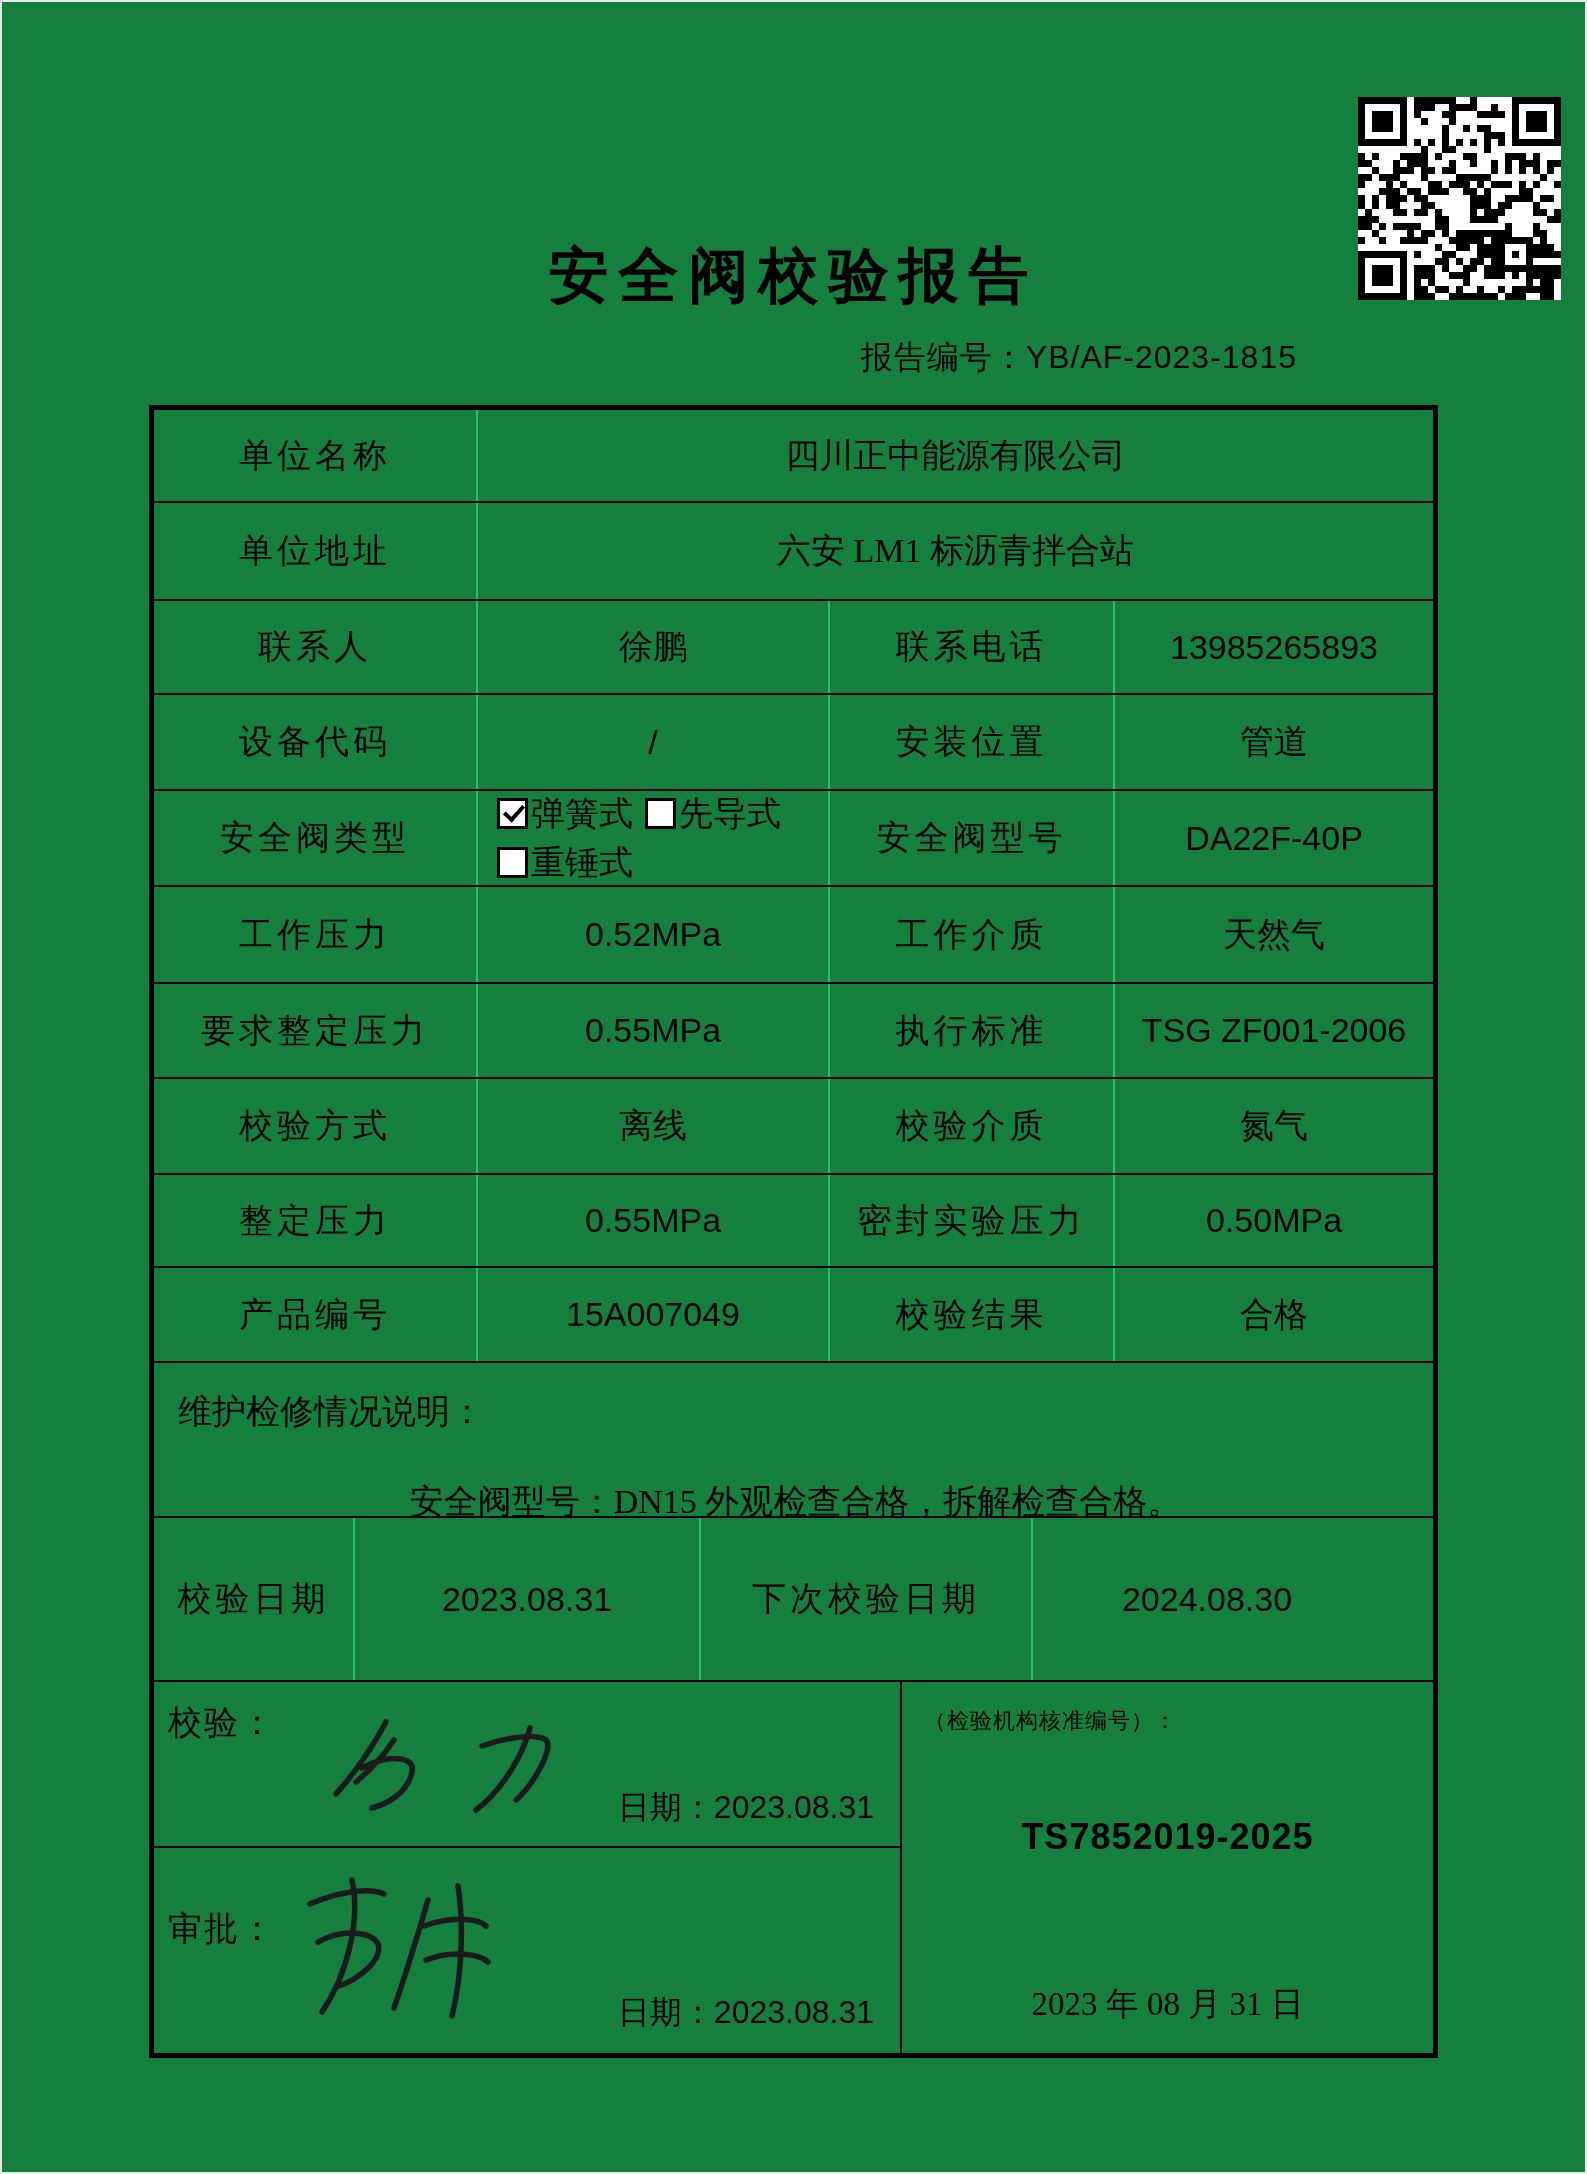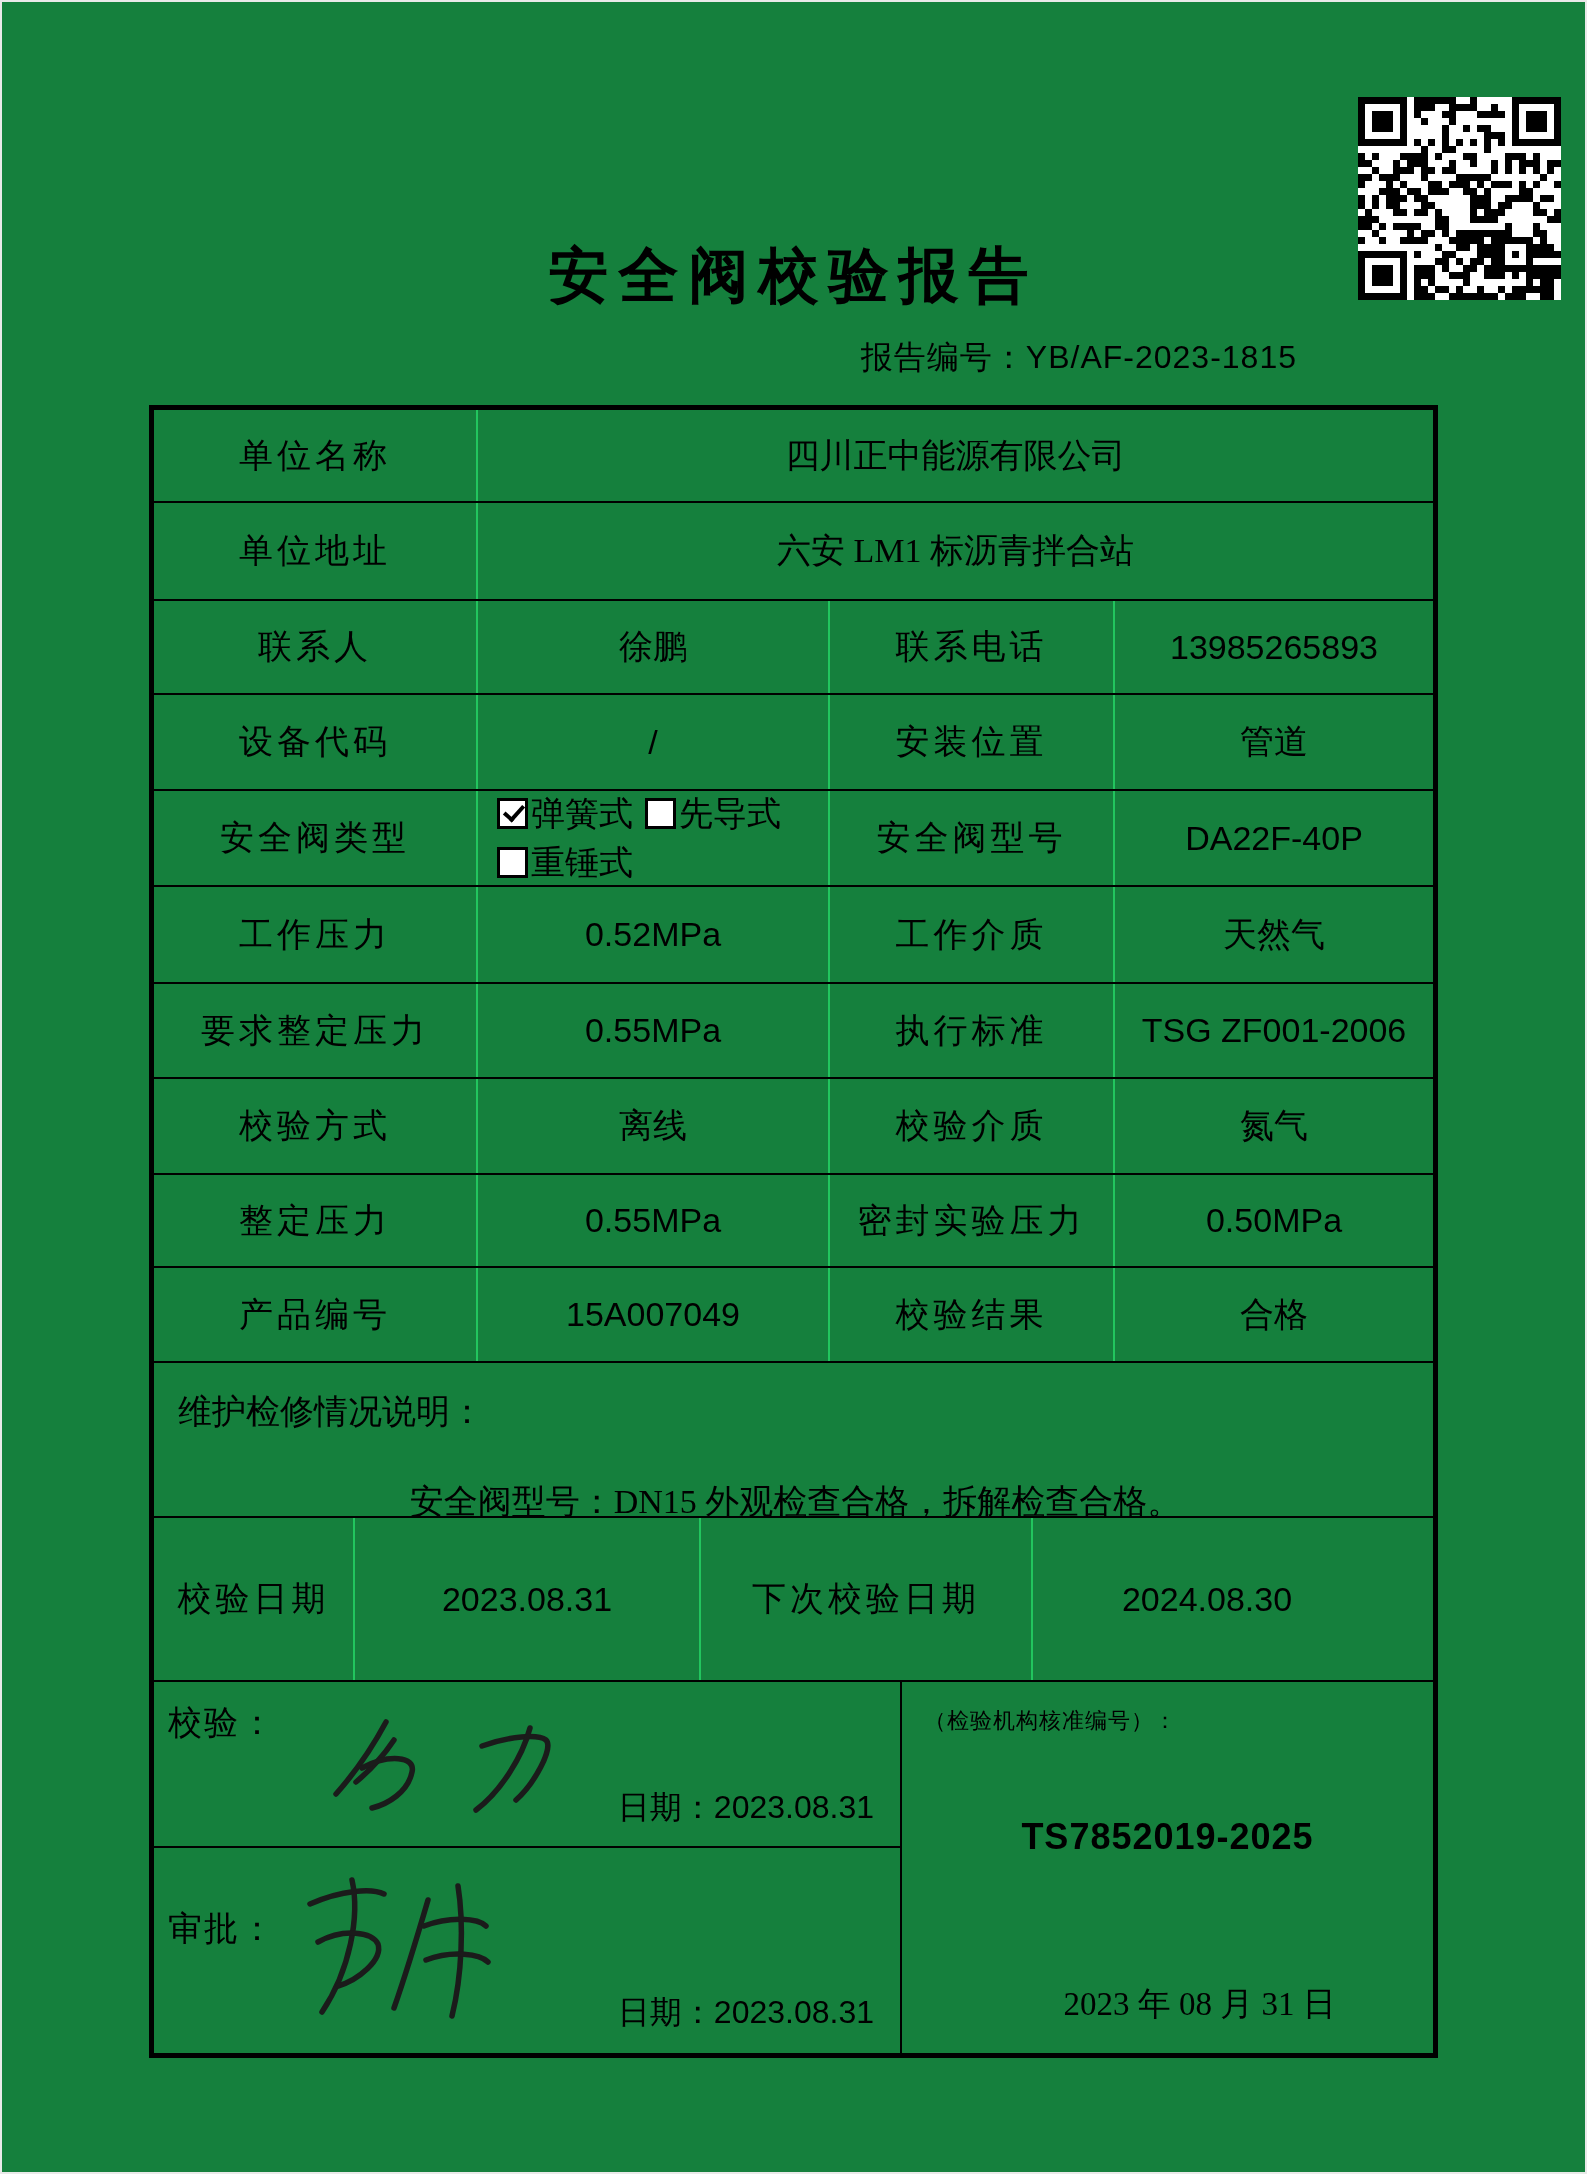--- a/index.html
+++ b/index.html
@@ -44,21 +44,21 @@
   .sigcell{position:relative;box-sizing:border-box;padding-left:48px;}
   .sigcell.top{height:166px;border-bottom:2px solid #000;}
   .sigcell.bottom{height:203px;}
   .sig-label{position:absolute;font-size:34px;letter-spacing:2px;}
   .sig-date{position:absolute;right:26px;bottom:16px;font-size:32px;}
   .sig-svg{position:absolute;}
   .agency{position:relative;box-sizing:border-box;}
   .agency-heading{position:absolute;left:22px;top:24px;font-size:22px;letter-spacing:1px;}
   .agency-no{position:absolute;left:0;top:134px;width:100%;text-align:center;
              font-size:36px;font-weight:bold;letter-spacing:1px;}
-  .agency-date{position:absolute;left:0;top:300px;width:100%;text-align:center;font-size:33px;padding-left:32px;}
+  .agency-date{position:absolute;left:0;top:300px;width:100%;text-align:center;font-size:33px;}
   svg.sigpath path{fill:none;stroke:#1b1b1b;stroke-width:5.5;stroke-linecap:round;stroke-linejoin:round;}
 </style>
 </head>
 <body>
 
 <div class="doc">
 
   <div class="qr">
     <svg id="qr-svg" width="203" height="203" viewBox="0 0 203 203">
         <rect width="203" height="203" fill="#ffffff"></rect>

